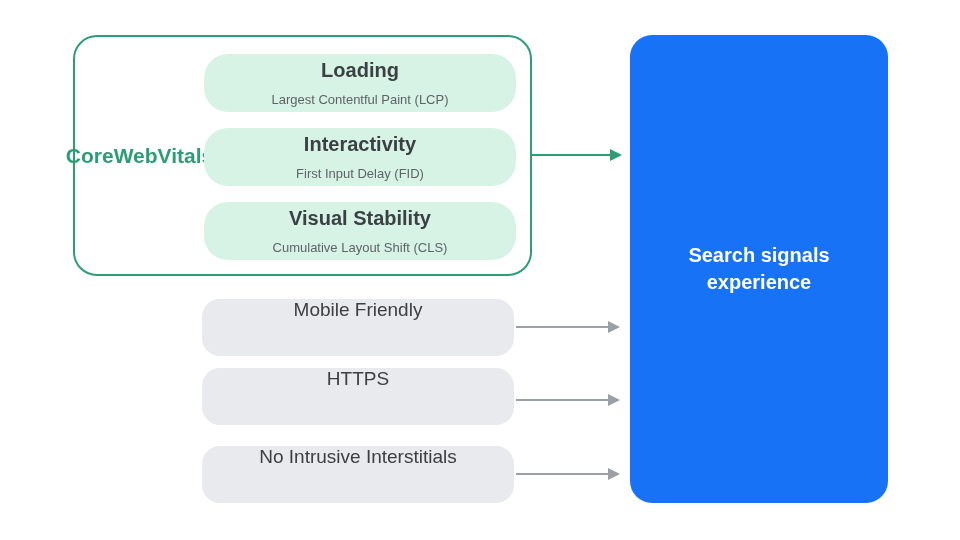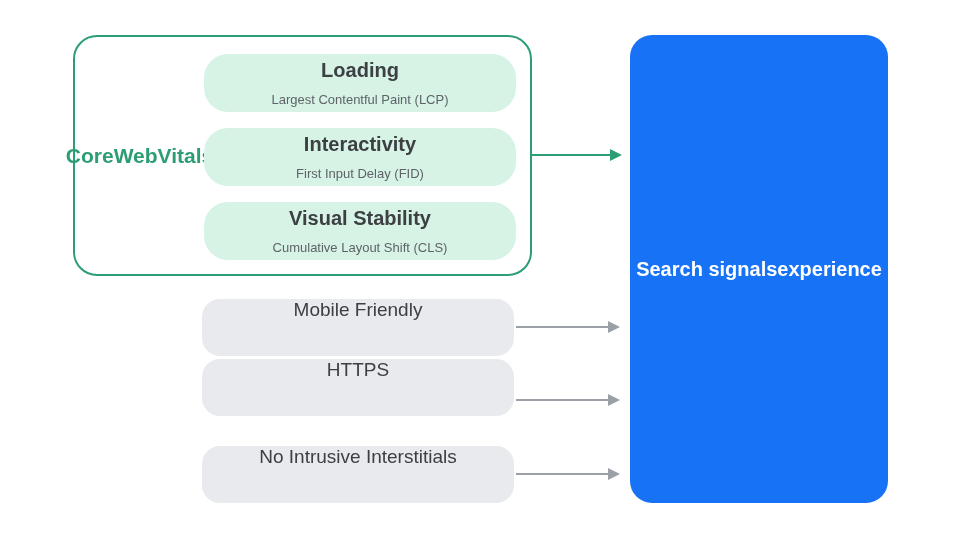--- a/index.html
+++ b/index.html
@@ -51,28 +51,28 @@
   }
 
   
   .signal-box{
     position:absolute;left:202px;width:312px;height:57px;
     background:var(--gray-fill);border-radius:18px;
     display:flex;justify-content:center;
     color:var(--text-dark);font-size:19px;text-align:center;
   }
   .signal-box.s0{top:299px;}
-  .signal-box.s1{top:359px;}
+  .signal-box.s1{top:368px;}
   .signal-box.s2{top:446px;}
 
   
   .result-box{
     position:absolute;left:630px;top:35px;width:258px;height:468px;
     background:var(--blue-fill);border-radius:22px;
-    display:flex;flex-direction:row;align-items:center;justify-content:center;
+    display:flex;flex-direction:column;align-items:center;justify-content:center;
     color:var(--text-white);font-size:20px;font-weight:bold;line-height:27px;
     text-align:center;
   }
 
   
   .arrow{position:absolute;height:14px;}
   .arrow .shaft{
     position:absolute;left:0;right:10px;top:6px;height:2px;
     background:var(--arrow-gray);
   }

